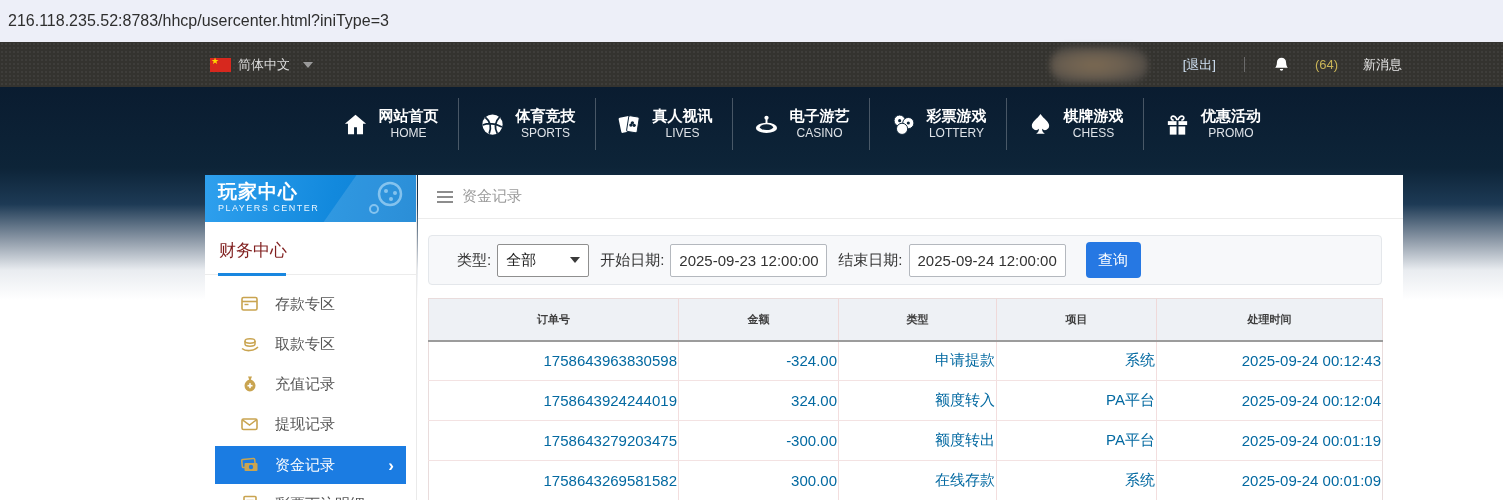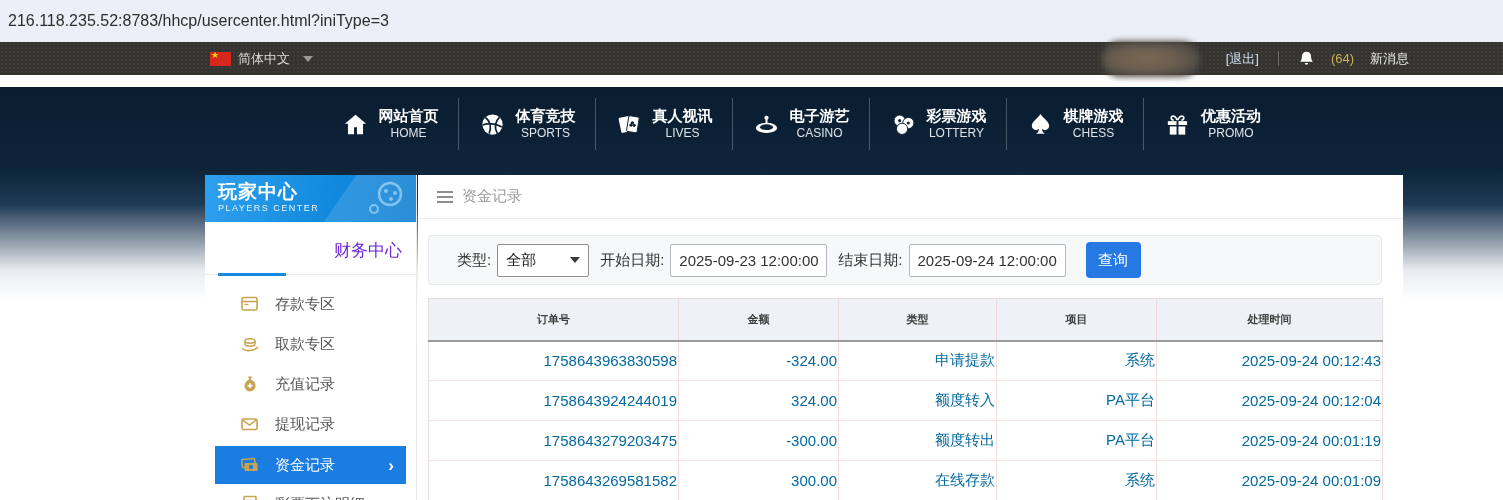--- a/index.html
+++ b/index.html
@@ -9,32 +9,32 @@
     font-family:"Liberation Sans", sans-serif; background:#fff;
   }
   
   .url-bar {
     position:absolute; top:0; left:0; right:0; height:42px;
     background:#edeff8; display:flex; align-items:center;
     padding-left:8px; font-size:16px; color:#2e2e2e;
   }
   
   .top-bar {
-    position:absolute; top:42px; left:0; right:0; height:33px;
+    position:absolute; top:42px; left:0; right:0; height:45px;
     background-color:#34332f;
     background-image:radial-gradient(rgba(255,255,255,0.05) 1px, transparent 1.3px);
     background-size:4px 4px;
     padding-left:8px;
   }
   .lang-group { position:absolute; left:210px; top:0; height:100%; display:flex; align-items:center; gap:7px; cursor:pointer; }
   .flag { width:21px; height:14px; background:#d7281e; position:relative; flex:0 0 auto; }
   .flag::before { content:"★"; color:#ffd400; font-size:9px; position:absolute; left:1px; top:-2px; }
   .lang-label { color:#ddd; font-size:13px; }
   .caret-down { width:0; height:0; border-left:5px solid transparent; border-right:5px solid transparent; border-top:6px solid #9a9a9a; margin-left:6px; }
-  .user-group { position:absolute; right:94px; top:0; height:100%; display:flex; align-items:center; gap:16px; }
+  .user-group { position:absolute; right:101px; top:0; height:100%; display:flex; align-items:center; gap:25px; }
   .blur-pill {
     width:98px; height:36px; border-radius:18px; margin-right:10px;
     background:radial-gradient(ellipse at 45% 50%, #7b6952 0%, #6b5f50 40%, #4e4a45 75%, rgba(60,58,54,0.35) 100%);
     filter:blur(3px);
   }
   .logout { color:#cfe0f2; font-size:13px; cursor:pointer; text-decoration:none; }
   .vdiv { width:1px; height:15px; background:#6a6a6a; margin:0 3px; }
   .bell { width:17px; height:17px; cursor:pointer; }
   .msg-count { color:#c9b457; font-size:13px; }
   .msg-label { color:#e7e7e7; font-size:13px; }
@@ -64,22 +64,22 @@
     background:linear-gradient(100deg,#2fa0ee 0%, #1289dd 60%, #0c7ed2 100%);
   }
   .side-head::before {
     content:""; position:absolute; right:-25px; top:-35px; width:95px; height:130px;
     background:rgba(255,255,255,0.13); transform:rotate(35deg);
   }
   .side-title-zh { color:#fff; font-size:19px; font-weight:bold; line-height:23px; letter-spacing:1px; }
   .side-title-en { color:#eaf6ff; font-size:9px; letter-spacing:1.5px; }
   .head-decor { position:absolute; right:8px; top:5px; width:42px; height:36px; opacity:.6; }
   .side-section {
-    padding:17px 14px 12px 14px; font-size:17px; color:#6d28d9;
-    position:relative; border-bottom:1px solid #ececec;text-align:right;
+    padding:17px 14px 12px 14px; font-size:17px; color:#7f1d1d;
+    position:relative; border-bottom:1px solid #ececec;
   }
   .side-section::after {
     content:""; position:absolute; left:13px; bottom:-2px; width:68px; height:3px; background:#1887e0;
   }
   .side-menu { list-style:none; margin:9px 0 0 0; padding:0; }
   .side-item {
     height:40px; margin:0 10px; display:flex; align-items:center;
     padding-left:25px; gap:15px; font-size:15px; color:#555; cursor:pointer; position:relative;
   }
   .side-item.active { background:#1b7ce2; color:#fff; height:38px; margin-top:2px; }

